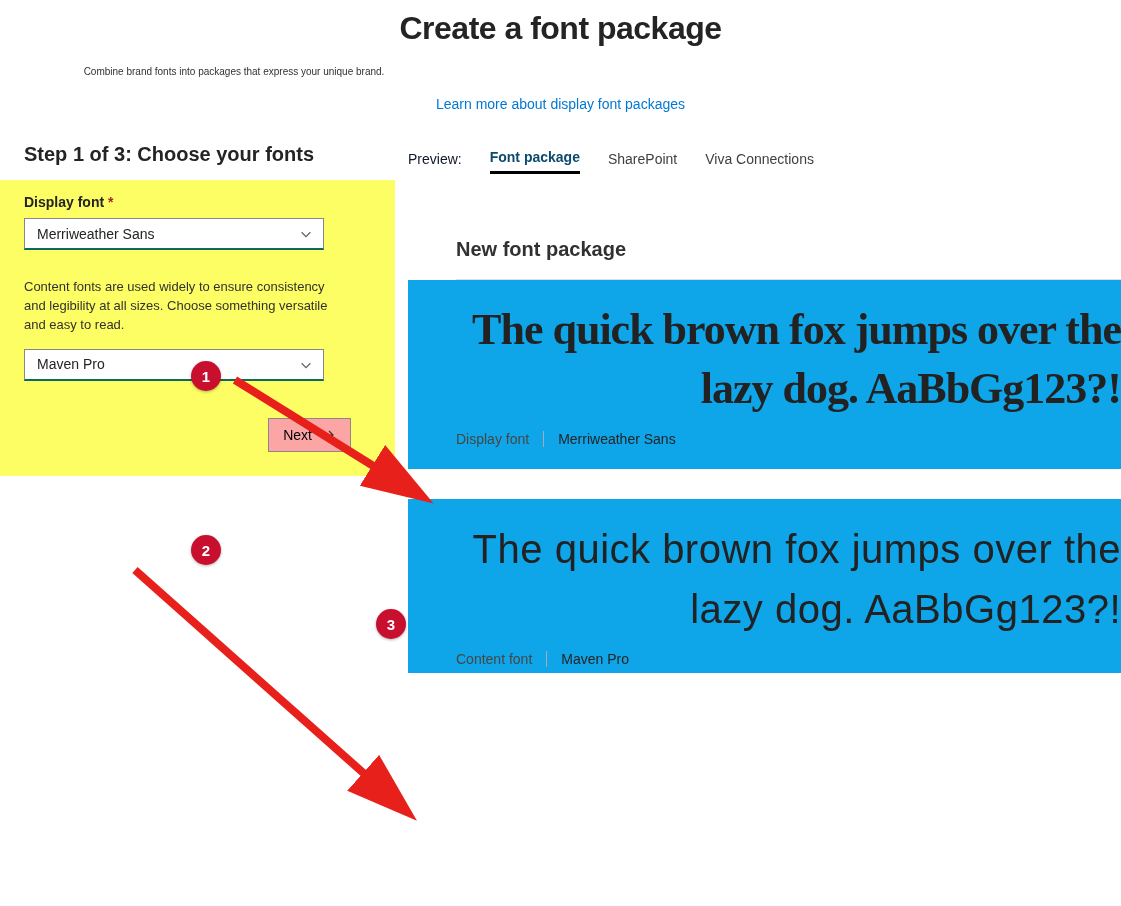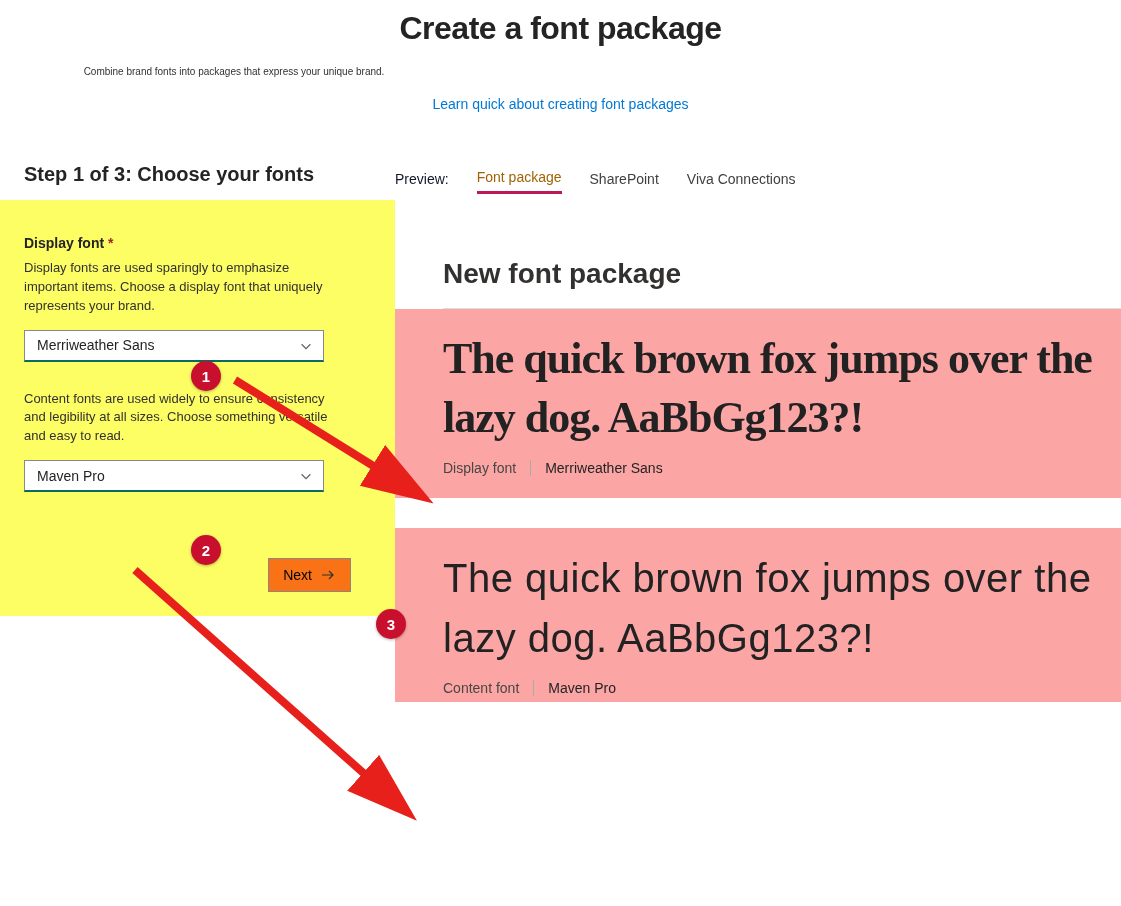--- a/index.html
+++ b/index.html
@@ -1,68 +1,67 @@
 <!DOCTYPE html>
 <html><head>
 <meta charset="utf-8">
 <style>
 * { box-sizing: border-box; margin: 0; padding: 0; }
 body { font-family: 'Segoe UI', Tahoma, sans-serif; color: #242424; width: 1121px; height: 906px; background: #fff; position: relative; overflow: hidden; }
 .header { padding: 10px 24px 0 24px; text-align: center; }
 .page-title { font-size: 32px; font-weight: 600; margin-bottom: 18px; color: #242424; letter-spacing: -0.5px; }
 .page-desc { font-size: 10px; color: #323130; max-width: 420px; line-height: 1.4; margin-bottom: 16px; }
 .learn-link { font-size: 14px; color: #0078d4; text-decoration: none; display: inline-block; }
-.layout { display: flex; margin-top: 50px; }
+.layout { display: flex; margin-top: 30px; gap: 13px; }
 .left-col { width: 395px; flex-shrink: 0; }
 .step-title { font-size: 20px; font-weight: 600; padding: 0 24px; margin-bottom: 14px; }
-.form-panel { background: #fdfd64; padding: 35px 24px 24px 24px; height: 416px; position: relative; }
+.form-panel { background: #fdfd64; padding: 14px 24px 24px 24px; height: 296px; position: relative; }
 .field-label { font-size: 14px; font-weight: 600; margin-bottom: 8px; }
 .req { color: #a4262c; }
 .field-help { font-size: 13px; color: #323130; line-height: 1.45; margin-bottom: 14px; max-width: 320px; }
 .dropdown { position: relative; width: 300px; height: 32px; background: #fff; border: 1px solid #8a8886; display: flex; align-items: center; padding: 0 12px; font-size: 14px; border-bottom: 2px solid #0b6a5d; cursor: pointer; }
 .dropdown .chev { position: absolute; right: 10px; top: 8px; }
 .field-block { margin-bottom: 28px; position: relative; }
-.next-btn { position: absolute; right: 44px; bottom: 24px; background: #f97316; border: 1px solid #8a8886; height: 34px; padding: 0 14px; font-size: 14px; display: inline-flex; align-items: center; gap: 8px; cursor: pointer; }
+.next-btn { position: absolute; right: 44px; bottom: 24px; background: #fca5a5; border: 1px solid #8a8886; height: 34px; padding: 0 14px; font-size: 14px; display: inline-flex; align-items: center; gap: 8px; cursor: pointer; }
 .next-btn svg { width: 16px; height: 16px; }
 .right-col { flex: 1; position: relative; }
 .preview-bar { display: flex; align-items: center; gap: 28px; padding: 0 0 10px 0; font-size: 14px; }
 .preview-label { color: #0f172a; }
 .tab { color: #404040; padding: 6px 0; cursor: pointer; }
-.tab.active { color: #a16207; font-weight: 400; border-bottom: 3px solid #be185d; }
+.tab.active { color: #0c4a6e; font-weight: 700; border-bottom: 3px solid #000000; }
 .preview-card { border-bottom: 1px solid #ddd; margin: 32px 0 0 48px; padding: 22px 24px 18px 0; }
-.preview-card-title { font-size: 28px; font-weight: 600; color: #323130; }
-.sample-block { background: #fca5a5; padding: 20px 0 22px 48px; margin-bottom: 30px; }
+.preview-card-title { font-size: 20px; font-weight: 600; color: #323130; }
+.sample-block { background: #0ea5e9; padding: 20px 0 22px 48px; margin-bottom: 30px; text-align: right; }
 .sample-text-display { font-family: Georgia, 'Times New Roman', serif; font-size: 44px; font-weight: 600; line-height: 1.35; letter-spacing: -1px; color: #222; }
 .sample-text-content { font-family: 'Segoe UI', Verdana, sans-serif; font-size: 40px; font-weight: 400; line-height: 1.5; letter-spacing: 0.5px; color: #222; }
 .sample-meta { font-size: 14px; color: #484644; margin-top: 12px; display: flex; align-items: center; gap: 14px; }
 .sample-meta .divider { width: 1px; height: 16px; background: #aaa; }
 .sample-meta .fontname { color: #242424; }
 .badge { position: absolute; width: 30px; height: 30px; border-radius: 50%; background: #c8102e; color: #fff; display: flex; align-items: center; justify-content: center; font-size: 15px; font-weight: 600; box-shadow: 0 1px 3px rgba(0,0,0,0.3); z-index: 20; }
 .arrow-svg { position: absolute; z-index: 15; pointer-events: none; }
 </style>
 </head>
 <body>
 
 <div class="header">
   <h1 class="page-title">Create a font package</h1>
   <p class="page-desc">Combine brand fonts into packages that express your unique brand.</p>
-  <a href="#" class="learn-link">Learn quick about creating font packages</a>
+  <a href="#" class="learn-link">Learn more about display font packages</a>
 </div>
 
 <div class="layout">
   <div class="left-col">
     <div class="step-title">Step 1 of 3: Choose your fonts</div>
     <div class="form-panel">
 
       <div class="field-block">
         <div class="field-label">
           <span>Display font</span>
           <span class="req">*</span>
         </div>
-        <div class="field-help">Display fonts are used sparingly to emphasize important items. Choose a display font that uniquely represents your brand.</div>
         <div class="dropdown">
           <span>Merriweather Sans</span>
           <span class="chev">
             <svg width="14" height="14" viewBox="0 0 16 16">
                 <path d="M3 6l5 5 5-5" stroke="#605e5c" stroke-width="1.3" fill="none"></path>
               </svg>
           </span>
         </div>
       </div>
 

